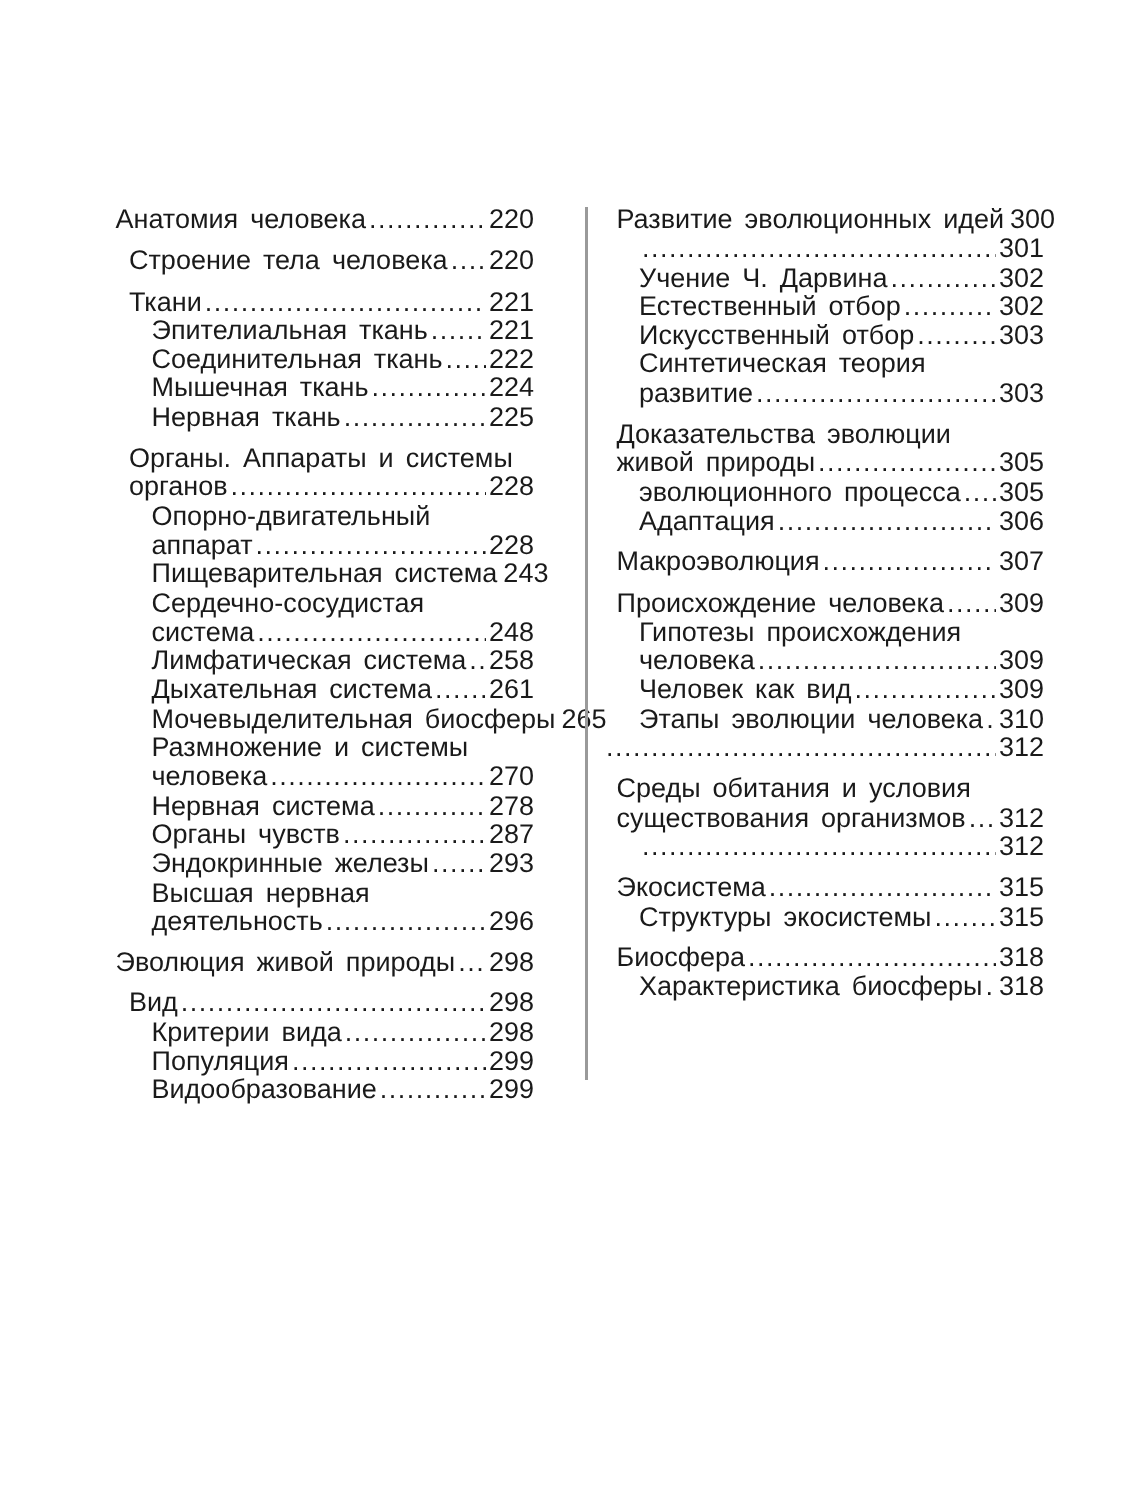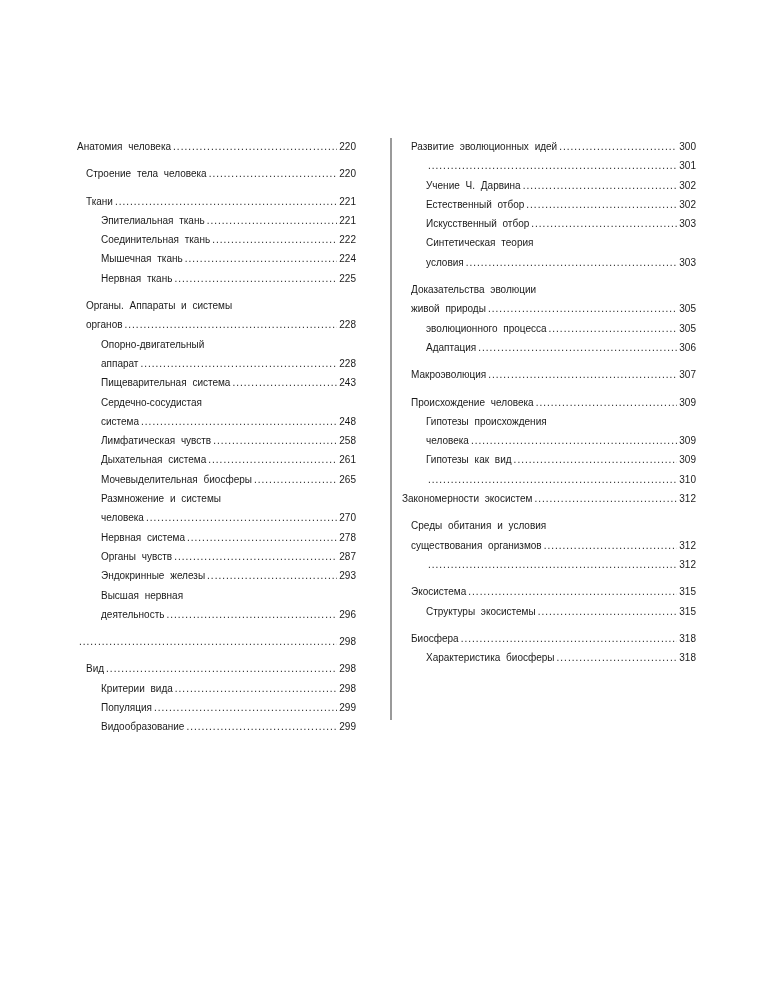--- a/index.html
+++ b/index.html
@@ -2,21 +2,21 @@
 <html><head>
 <meta charset="utf-8">
 <style>
   html, body { margin: 0; padding: 0; background: #ffffff; }
   body { width: 759px; height: 1000px; position: relative; overflow: hidden;
          font-family: "Liberation Sans", "DejaVu Sans", sans-serif; color: #1a1a1a; }
   .col { position: absolute; top: 137px; }
   .col-left { left: 77px; width: 279px; }
   .col-right { left: 402px; width: 294px; }
   .divider { position: absolute; left: 390px; top: 138px; width: 2px; height: 582px; background: #9a9a9a; }
-  .entry { font-size: 10px; line-height: 19.3px; word-spacing: 3px; }
+  .entry { font-size: 18px; line-height: 19.3px; word-spacing: 3px; }
   .row { display: flex; align-items: baseline; white-space: nowrap; }
   .row .t { flex: 0 0 auto; }
   .row .dots { flex: 1 1 auto; overflow: hidden; margin: 0 2px; letter-spacing: 1px; color: #1a1a1a; }
   .row .dots::before { content: "........................................................................................................................................................................................"; }
   .row .p { flex: 0 0 auto; }
   .l0 { padding-left: 0; }
   .l1 { padding-left: 9px; }
   .l2 { padding-left: 24px; }
   .gap { margin-top: 8px; }
 </style>
@@ -99,21 +99,21 @@
     <div class="entry l2">
       <div>Сердечно-сосудистая</div>
       <div class="row">
         <span class="t">система</span>
         <span class="dots"></span>
         <span class="p">248</span>
       </div>
     </div>
     <div class="entry l2">
       <div class="row">
-        <span class="t">Лимфатическая чувств</span>
+        <span class="t">Лимфатическая система</span>
         <span class="dots"></span>
         <span class="p">258</span>
       </div>
     </div>
     <div class="entry l2">
       <div class="row">
         <span class="t">Дыхательная система</span>
         <span class="dots"></span>
         <span class="p">261</span>
       </div>
@@ -157,20 +157,21 @@
     <div class="entry l2">
       <div>Высшая нервная</div>
       <div class="row">
         <span class="t">деятельность</span>
         <span class="dots"></span>
         <span class="p">296</span>
       </div>
     </div>
     <div class="entry l0 gap">
       <div class="row">
+        <span class="t">Эволюция живой природы</span>
         <span class="dots"></span>
         <span class="p">298</span>
       </div>
     </div>
     <div class="entry l1 gap">
       <div class="row">
         <span class="t">Вид</span>
         <span class="dots"></span>
         <span class="p">298</span>
       </div>
@@ -229,21 +230,21 @@
     <div class="entry l2">
       <div class="row">
         <span class="t">Искусственный отбор</span>
         <span class="dots"></span>
         <span class="p">303</span>
       </div>
     </div>
     <div class="entry l2">
       <div>Синтетическая теория</div>
       <div class="row">
-        <span class="t">условия</span>
+        <span class="t">развитие</span>
         <span class="dots"></span>
         <span class="p">303</span>
       </div>
     </div>
     <div class="entry l1 gap">
       <div>Доказательства эволюции</div>
       <div class="row">
         <span class="t">живой природы</span>
         <span class="dots"></span>
         <span class="p">305</span>
@@ -280,34 +281,34 @@
     <div class="entry l2">
       <div>Гипотезы происхождения</div>
       <div class="row">
         <span class="t">человека</span>
         <span class="dots"></span>
         <span class="p">309</span>
       </div>
     </div>
     <div class="entry l2">
       <div class="row">
-        <span class="t">Гипотезы как вид</span>
+        <span class="t">Человек как вид</span>
         <span class="dots"></span>
         <span class="p">309</span>
       </div>
     </div>
     <div class="entry l2">
       <div class="row">
+        <span class="t">Этапы эволюции человека</span>
         <span class="dots"></span>
         <span class="p">310</span>
       </div>
     </div>
     <div class="entry l0">
       <div class="row">
-        <span class="t">Закономерности экосистем</span>
         <span class="dots"></span>
         <span class="p">312</span>
       </div>
     </div>
     <div class="entry l1 gap">
       <div>Среды обитания и условия</div>
       <div class="row">
         <span class="t">существования организмов</span>
         <span class="dots"></span>
         <span class="p">312</span>

